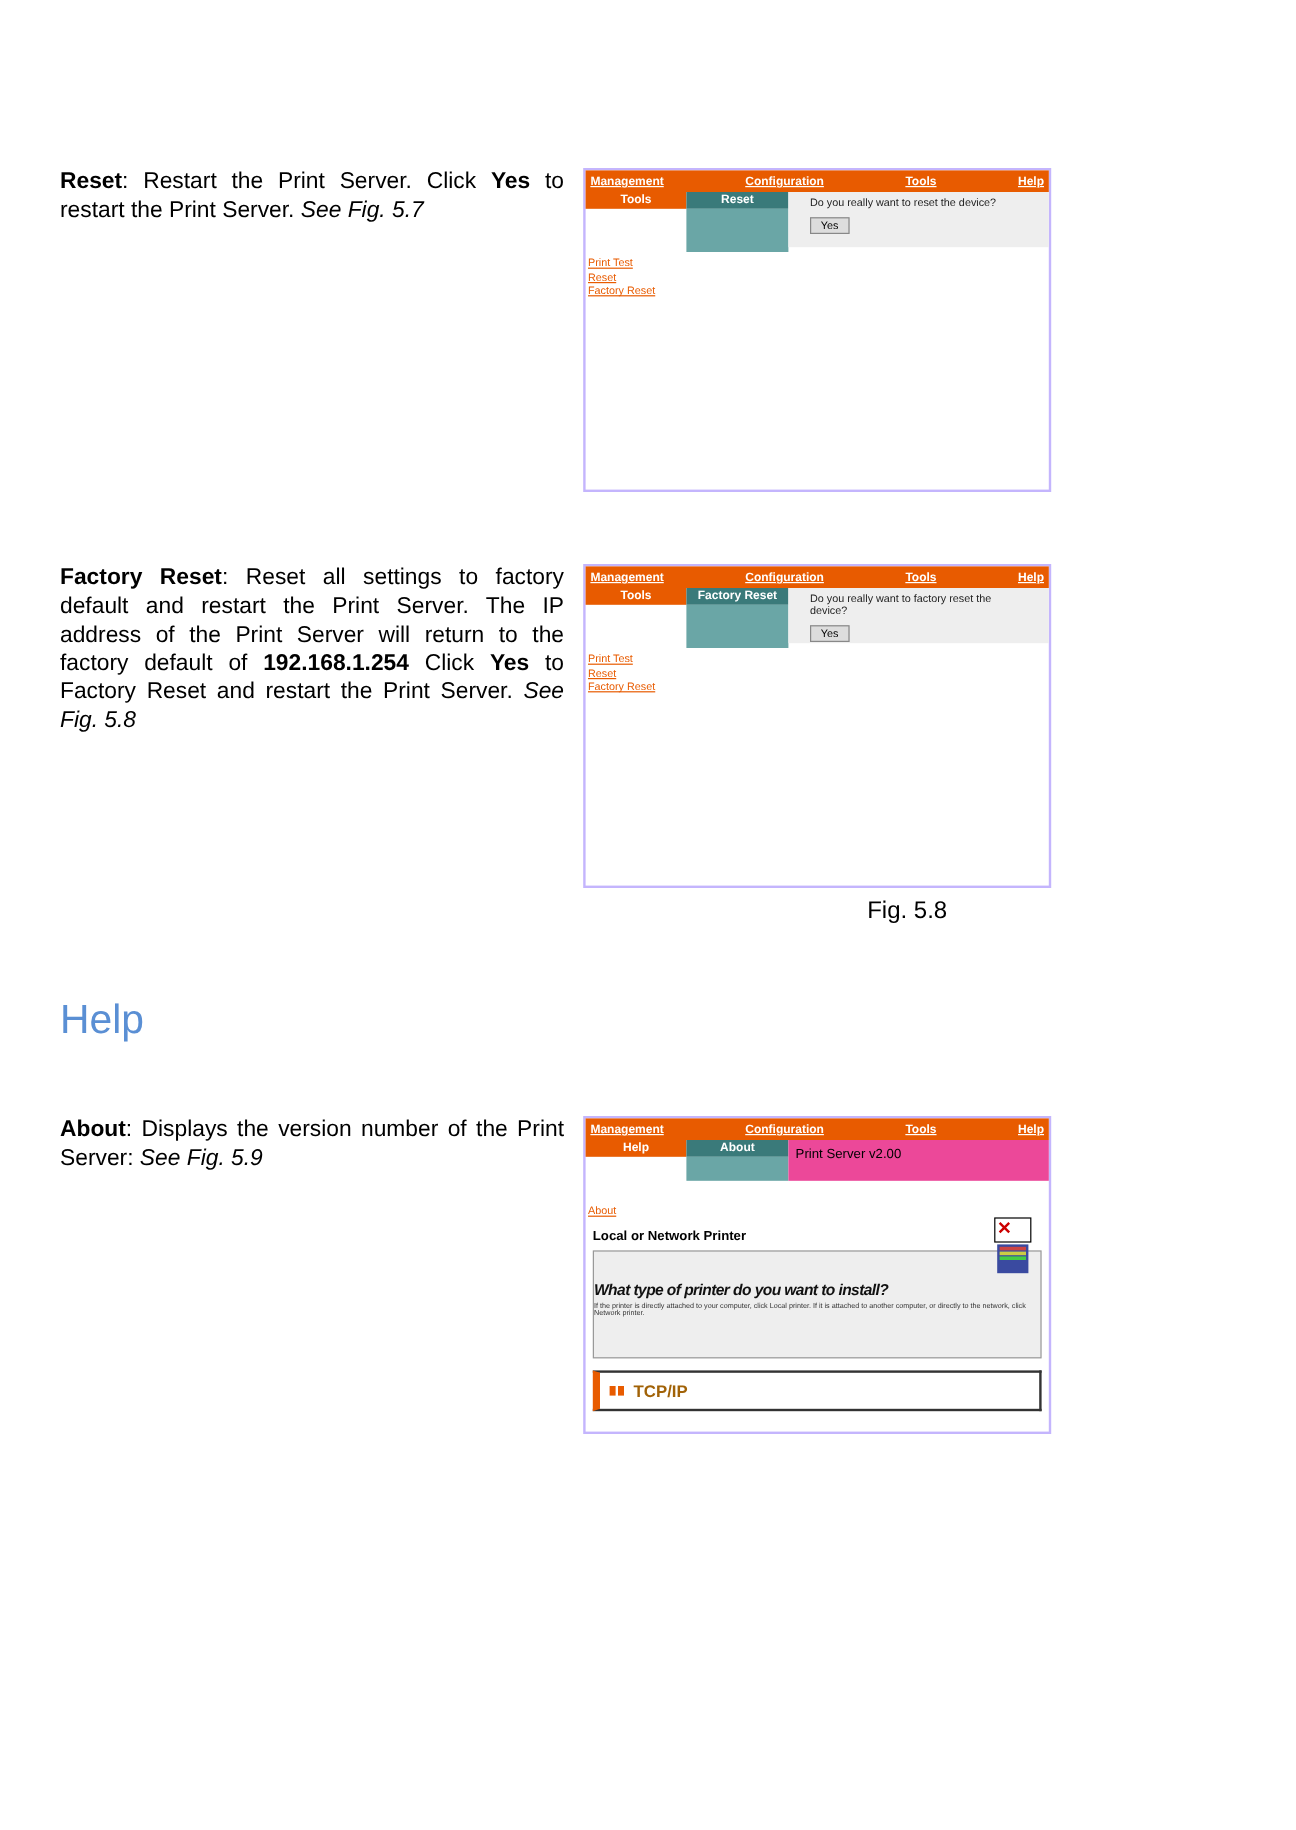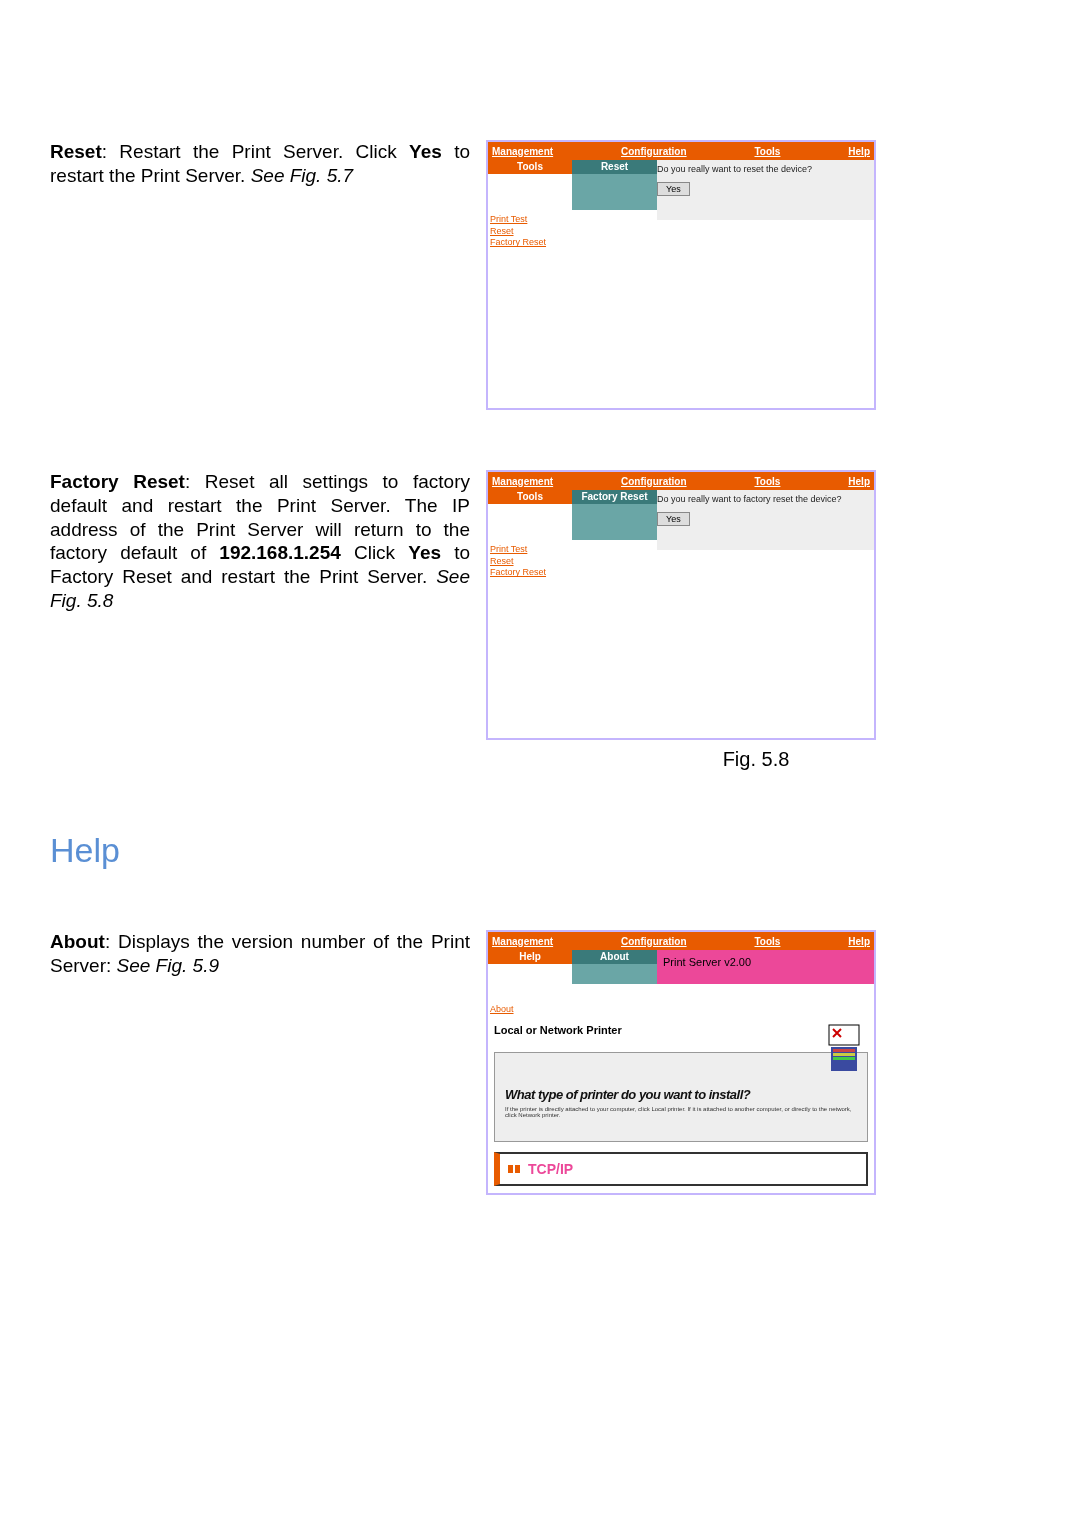--- a/index.html
+++ b/index.html
@@ -101,23 +101,23 @@
     text-align: center;
     height: 14px;
     line-height: 14px;
   }
   .midcol-body {
     background: #6aa6a6;
     height: 36px;
   }
   .content {
     flex: 1;
-    padding: 4px 0;
+    padding: 4px 18px;
     background: #eeeeee;
-    height: 60px;
+    height: 46px;
   }
   .content-q {
     font-size: 9px;
     color: #222;
     margin-bottom: 4px;
   }
   .yes-btn {
     display: inline-block;
     padding: 1px 8px;
     border: 1px solid #888;
@@ -133,29 +133,28 @@
     height: 34px;
   }
   
   .about-lower {
     padding: 6px;
     font-size: 10px;
   }
   .about-lower .hdr {
     font-weight: bold;
     font-size: 11px;
-    margin-bottom: 16px;
+    margin-bottom: 6px;
   }
   .wizard-box {
     border: 1px solid #999;
     background: #eee;
     height: 90px;
     margin-top: 6px;
     position: relative;
-    padding: 10px;
   }
   .wizard-box .wizicon {
     position: absolute;
     right: 6px;
     top: -30px;
     width: 34px;
     height: 50px;
   }
   .wizard-box .txt {
     font-size: 13px;
@@ -173,21 +172,21 @@
   .tcpip-bar {
     margin-top: 10px;
     border: 2px solid #333;
     border-left: 6px solid #e85b00;
     height: 34px;
     display: flex;
     align-items: center;
     padding-left: 6px;
     font-size: 14px;
     font-weight: bold;
-    color: #ec4899;
+    color: #a16207;
   }
 </style>
 </head>
 <body>
 
 <div class="page">
 
   <div class="section">
     <div class="text-col">
       <strong>Reset</strong><span>: Restart the Print Server. Click </span><strong>Yes</strong><span> to restart the Print Server. </span><em>See Fig. 5.7</em>

